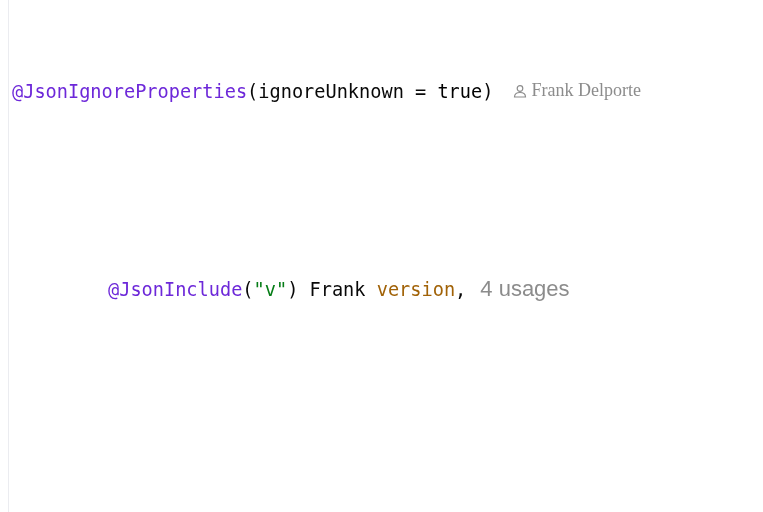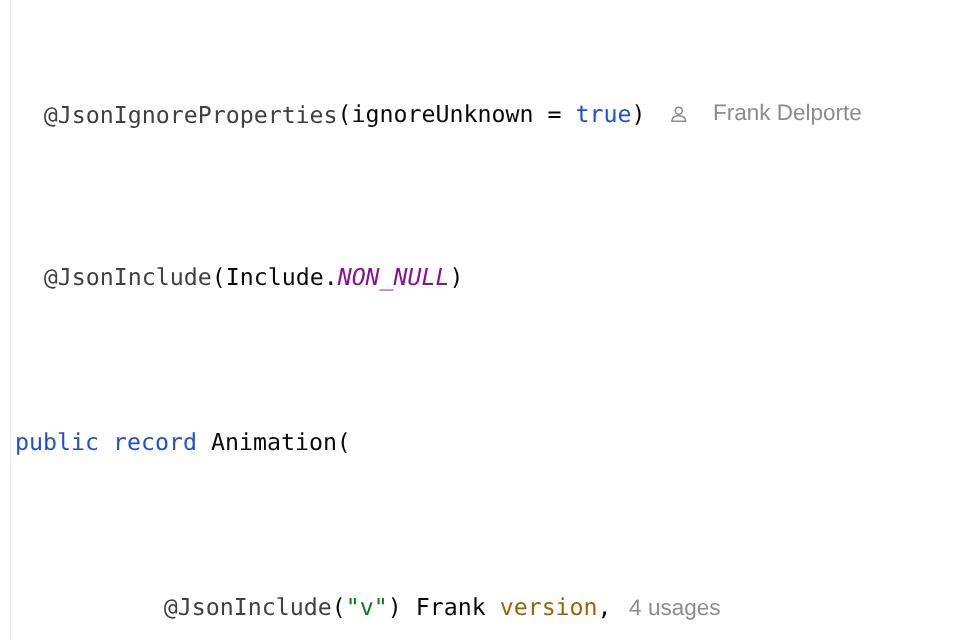--- a/index.html
+++ b/index.html
@@ -15,54 +15,52 @@
   .editor {
     position: absolute; left: 12px; top: 8px;
     font-family: "DejaVu Sans Mono", "Liberation Mono", monospace;
     font-size: 18.6px;
     line-height: 33px;
     color: #080808;
     white-space: pre;
   }
   .line { height: 33px; display: block; }
   .indent { display: inline-block; width: 96px; }
-  .ann { color: #404040; margin-left: 23px; }
-  .kw { color: #1d4ed8; }
+  .ann { color: #6d28d9; }
+  .kw { color: #000000; }
   .str { color: #067d17; }
   .field { color: #a16207; }
   .const { color: #871094; font-style: italic; }
   .hint {
     font-family: "Liberation Sans", "DejaVu Sans", sans-serif;
-    font-size: 18px;
+    font-size: 22px;
     color: #8c8c8c;
     margin-left: 14px;
   }
   .author {
-    font-family: Liberation Sans, sans-serif;
+    font-family: Liberation Serif, serif;
     font-size: 18px;
     color: #8c8c8c;
     margin-left: 20px;
-    display: inline-flex; align-items: center; gap: 20px;
+    display: inline-flex; align-items: center; gap: 4px;
   }
   .author svg { width: 14px; height: 14px; }
 </style>
 </head>
 <body>
 
 <div class="gutter-line"></div>
 
 <div class="editor">
   <div class="line"><span class="ann">@JsonIgnoreProperties</span><span>(</span><span>ignoreUnknown = </span><span class="kw">true</span><span>)</span><span class="author"><svg viewBox="0 0 14 14">
           <circle cx="7" cy="4.5" r="2.8" fill="none" stroke="#8c8c8c" stroke-width="1.2"></circle>
           <path d="M1.5 13 C1.5 9.5 4 8.5 7 8.5 C10 8.5 12.5 9.5 12.5 13 Z" fill="none" stroke="#8c8c8c" stroke-width="1.2"></path>
         </svg><span>Frank Delporte</span></span></div>
 
-  <div class="line"><span class="ann">@JsonInclude</span><span>(</span><span>Include.</span><span class="const">NON_NULL</span><span>)</span></div>
 
-  <div class="line"><span class="kw">public</span> <span class="kw">record</span> <span>Animation(</span></div>
 
   <div class="line"><span class="indent"></span><span class="ann">@JsonInclude</span>(<span class="str">"v"</span>) <span>Frank</span> <span class="field">version</span><span>,</span><span class="hint">4 usages</span></div>
 
   
 
   
 
   
 
   

